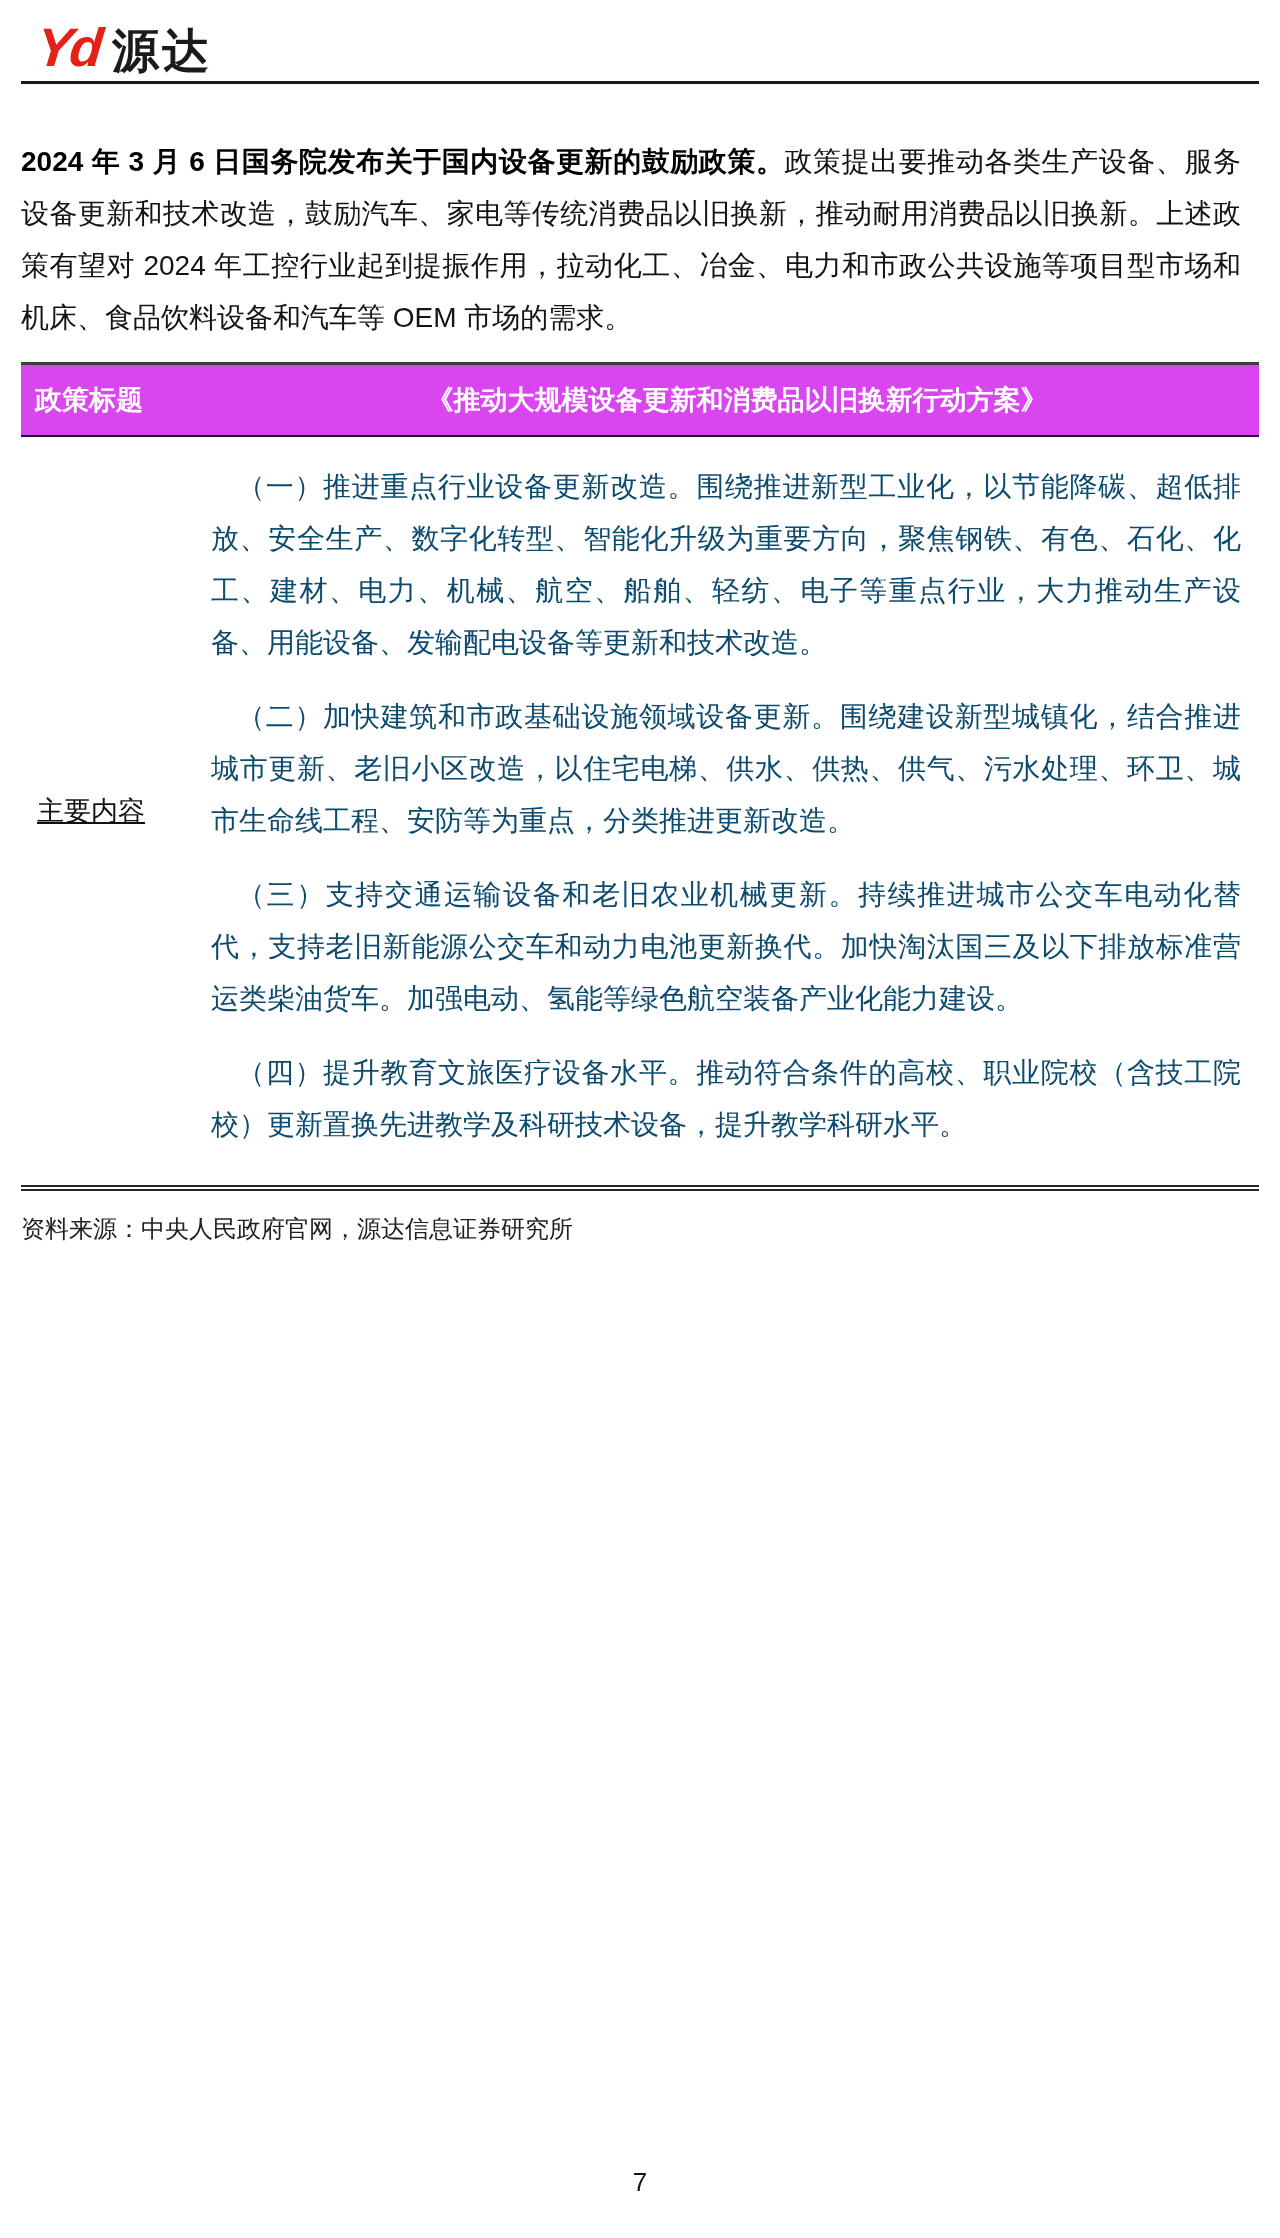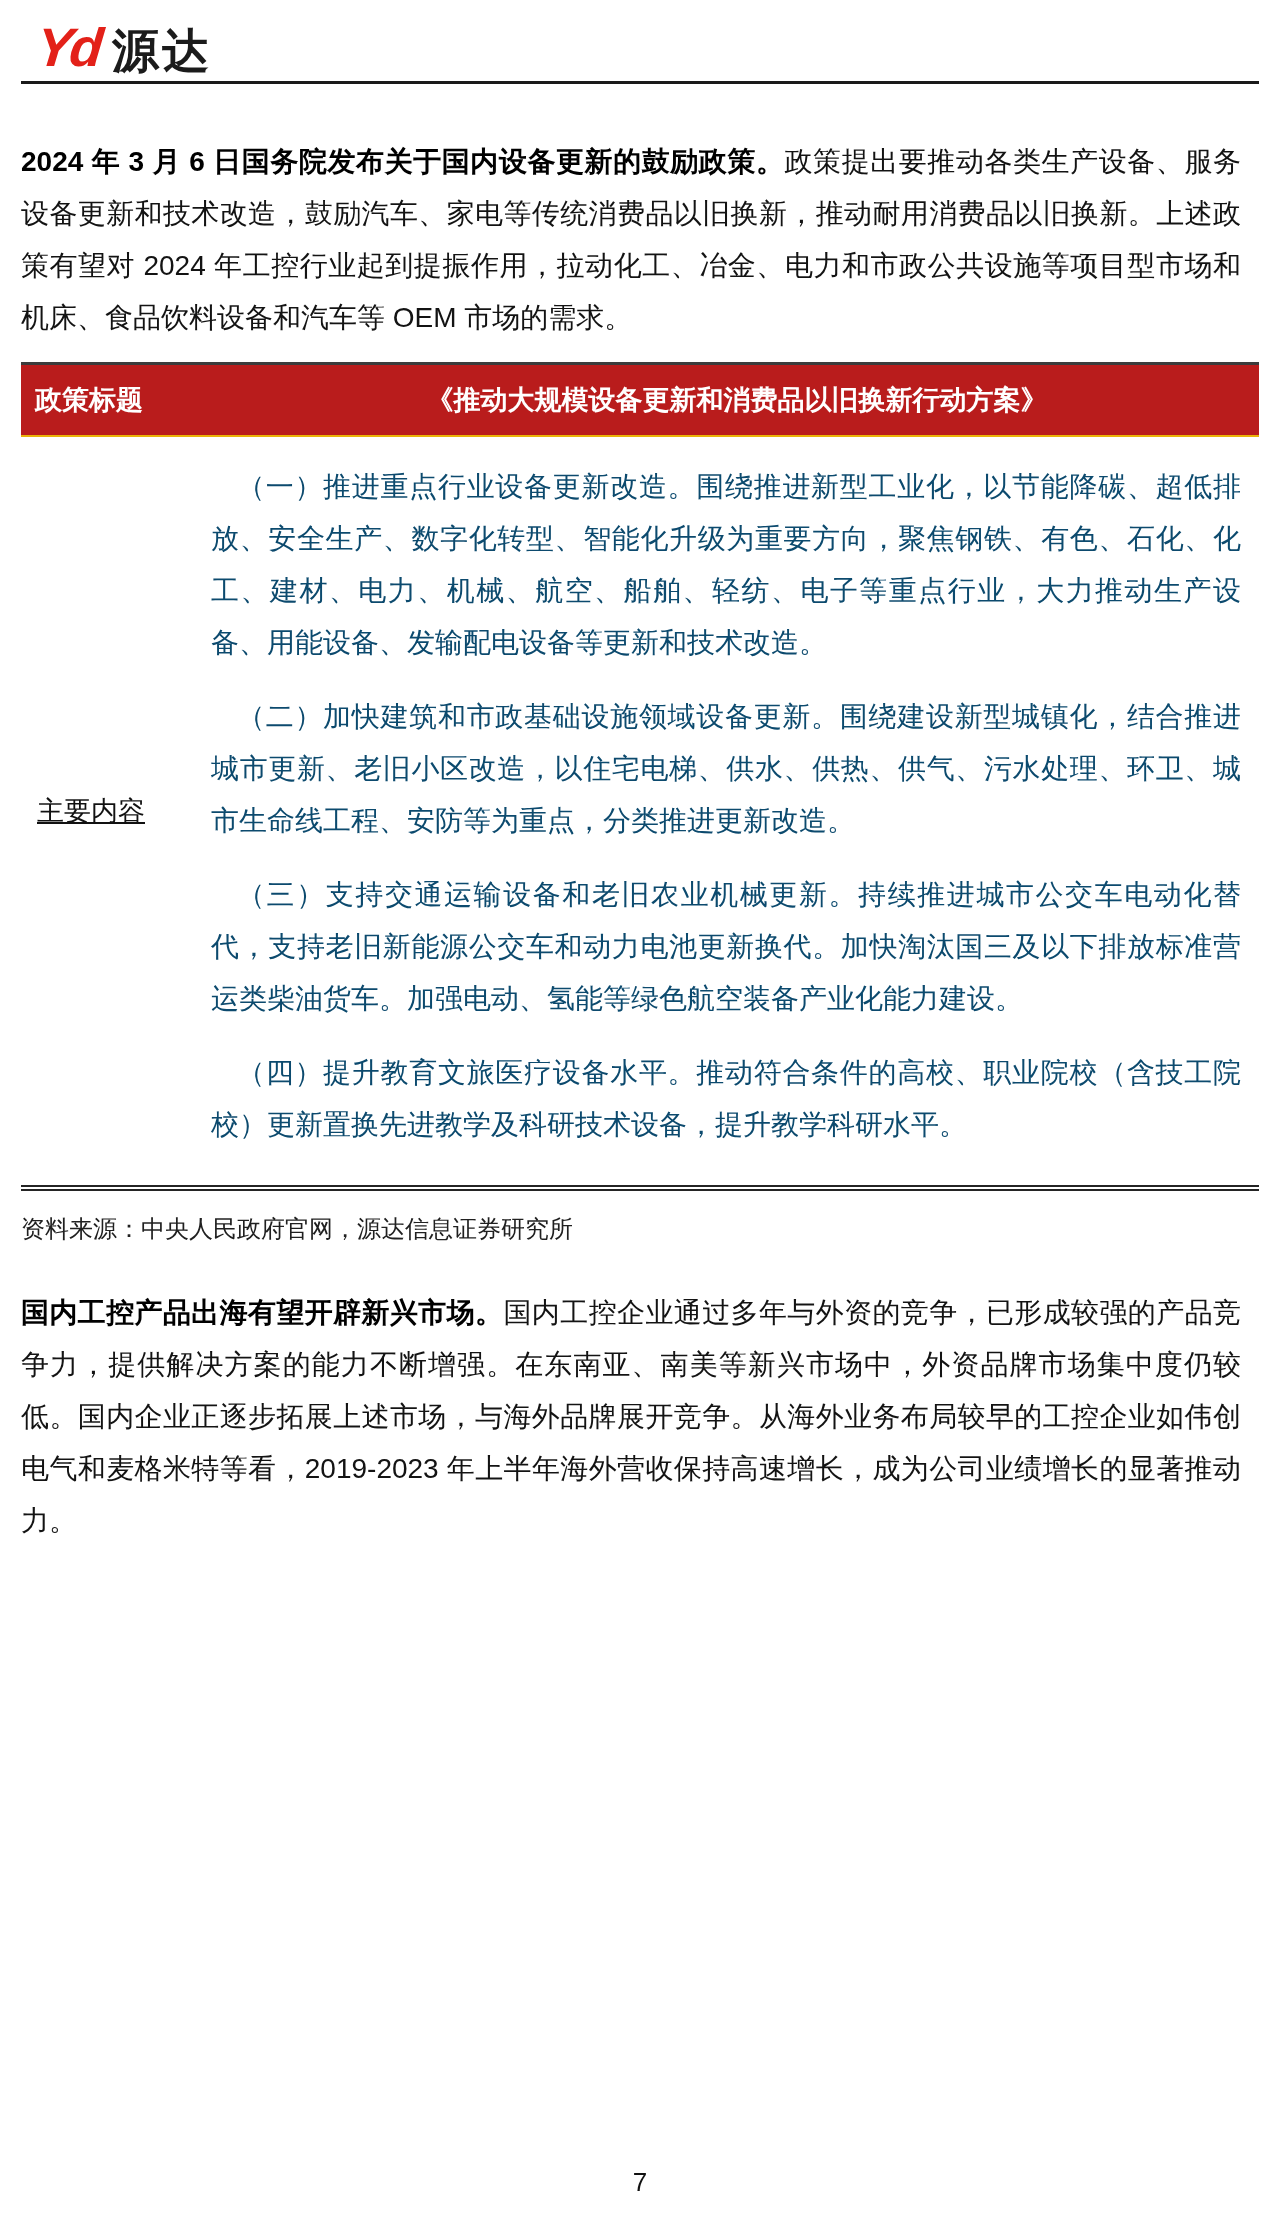--- a/index.html
+++ b/index.html
@@ -34,22 +34,22 @@
     text-align:justify; margin:0 18px 0 0;
   }
   .body-par .lead { font-weight:700; color:#000; }
   .intro { margin-top:52px; }
 
   
   .table-caption { margin-top:32px; color:#e02516; font-size:24px; font-weight:400; }
   .policy-table { margin-top:18px; border-top:3px solid #3c3c3c; }
   .thead {
     display:flex; align-items:center; height:70px;
-    background:#b91c1c; color:#ffffff; font-weight:700; font-size:27px;
-    border-bottom:2px solid #eab308;
+    background:#d946ef; color:#ffffff; font-weight:700; font-size:27px;
+    border-bottom:2px solid #0f172a;
   }
   .th-left { width:210px; padding-left:14px; flex:none; }
   .th-right { flex:1; text-align:center; padding-right:30px; }
   .tbody { position:relative; padding:2px 0 12px 0; }
   .row-label {
     position:absolute; left:16px; top:50%; transform:translateY(-50%);
     font-size:27px; color:#111;text-decoration:underline;
   }
   .tbody-items { margin-left:190px; margin-right:18px; }
   .tbody-items p {
@@ -95,17 +95,16 @@
         <p>（二）加快建筑和市政基础设施领域设备更新。围绕建设新型城镇化，结合推进城市更新、老旧小区改造，以住宅电梯、供水、供热、供气、污水处理、环卫、城市生命线工程、安防等为重点，分类推进更新改造。</p>
         <p>（三）支持交通运输设备和老旧农业机械更新。持续推进城市公交车电动化替代，支持老旧新能源公交车和动力电池更新换代。加快淘汰国三及以下排放标准营运类柴油货车。加强电动、氢能等绿色航空装备产业化能力建设。</p>
         <p>（四）提升教育文旅医疗设备水平。推动符合条件的高校、职业院校（含技工院校）更新置换先进教学及科研技术设备，提升教学科研水平。</p>
       </div>
     </div>
     <div class="table-bottom"></div>
   </div>
 
   <div class="source-note">资料来源：中央人民政府官网，源达信息证券研究所</div>
 
-  <p class="body-par closing"><span class="lead">国内工控产品出海有望开辟新兴市场。</span><span>国内工控企业通过多年与外资的竞争，已形成较强的产品竞争力，提供解决方案的能力不断增强。在东南亚、南美等新兴市场中，外资品牌市场集中度仍较低。国内企业正逐步拓展上述市场，与海外品牌展开竞争。从海外业务布局较早的工控企业如伟创电气和麦格米特等看，2019-2023 年上半年海外营收保持高速增长，成为公司业绩增长的显著推动力。</span></p>
 
   <div class="page-number">7</div>
 
 </div>
 
 </body></html>

